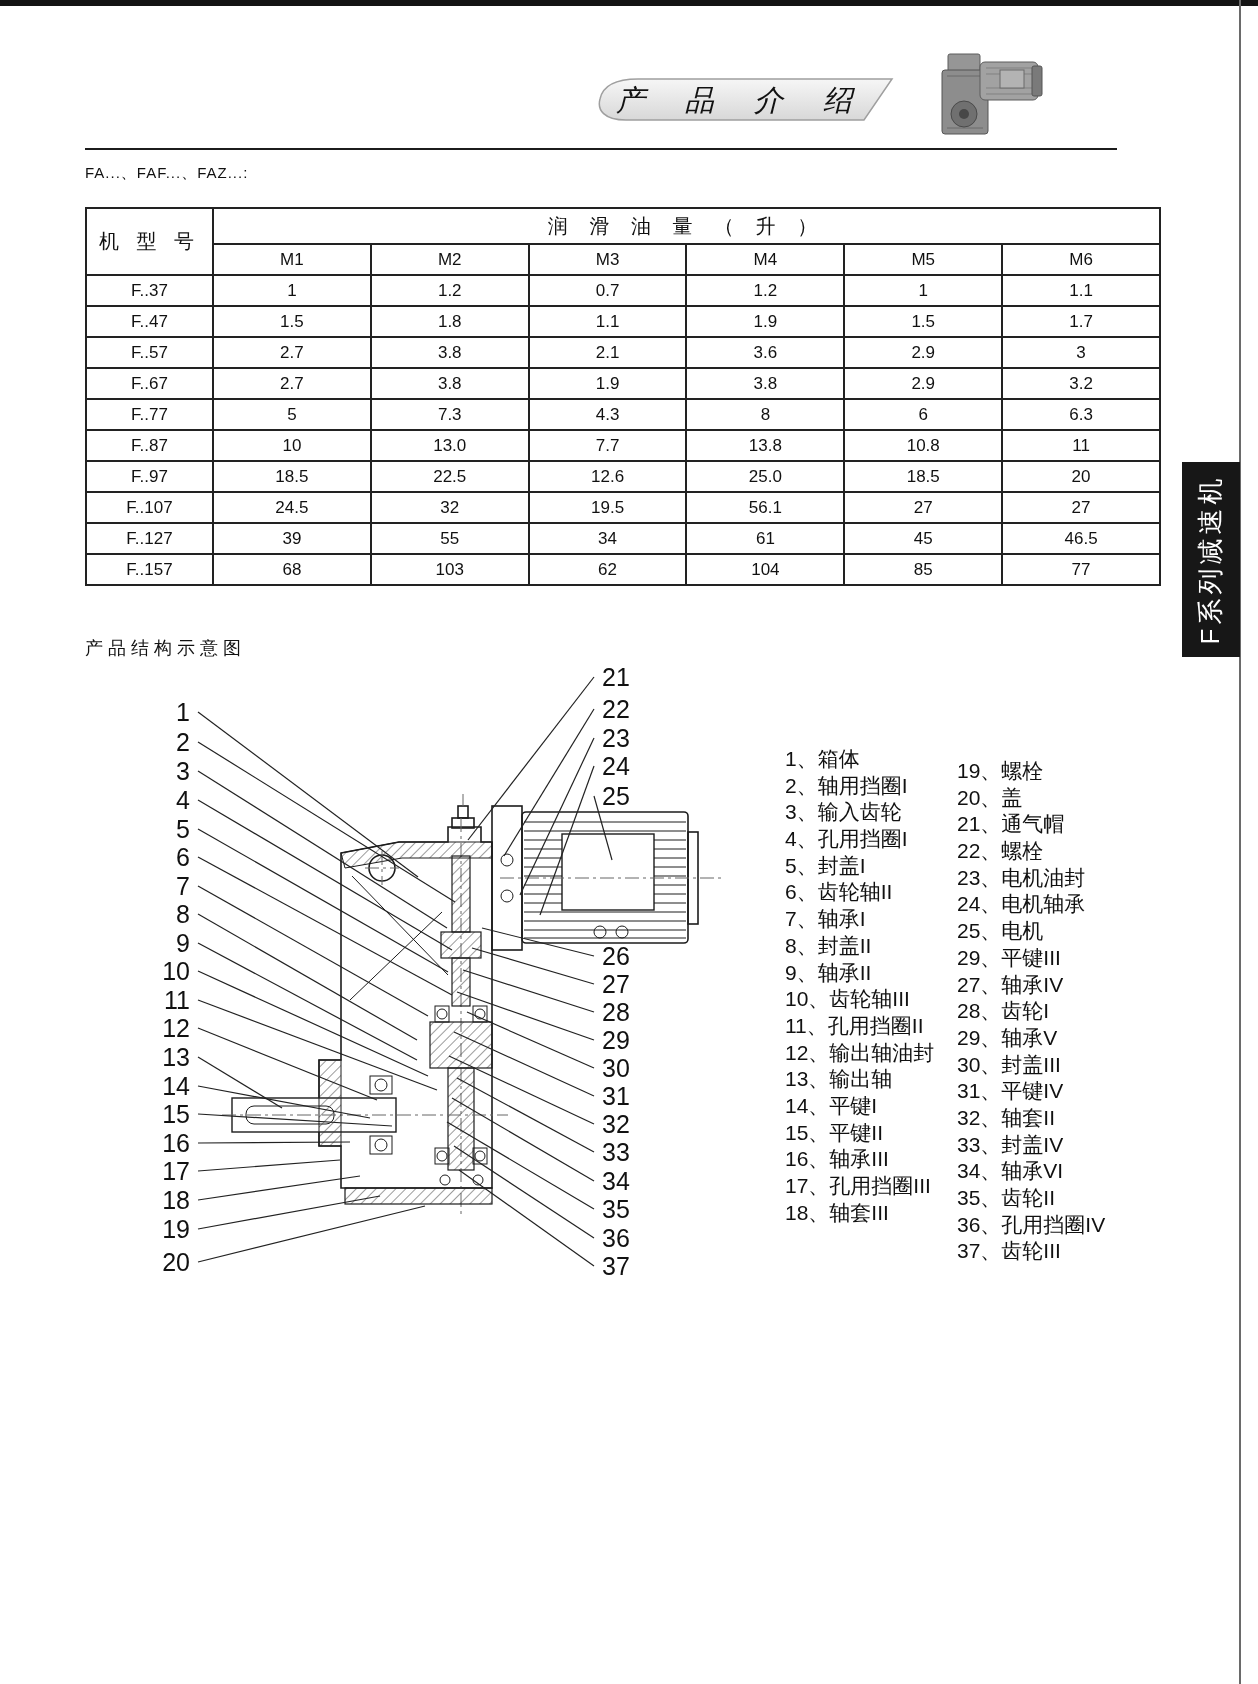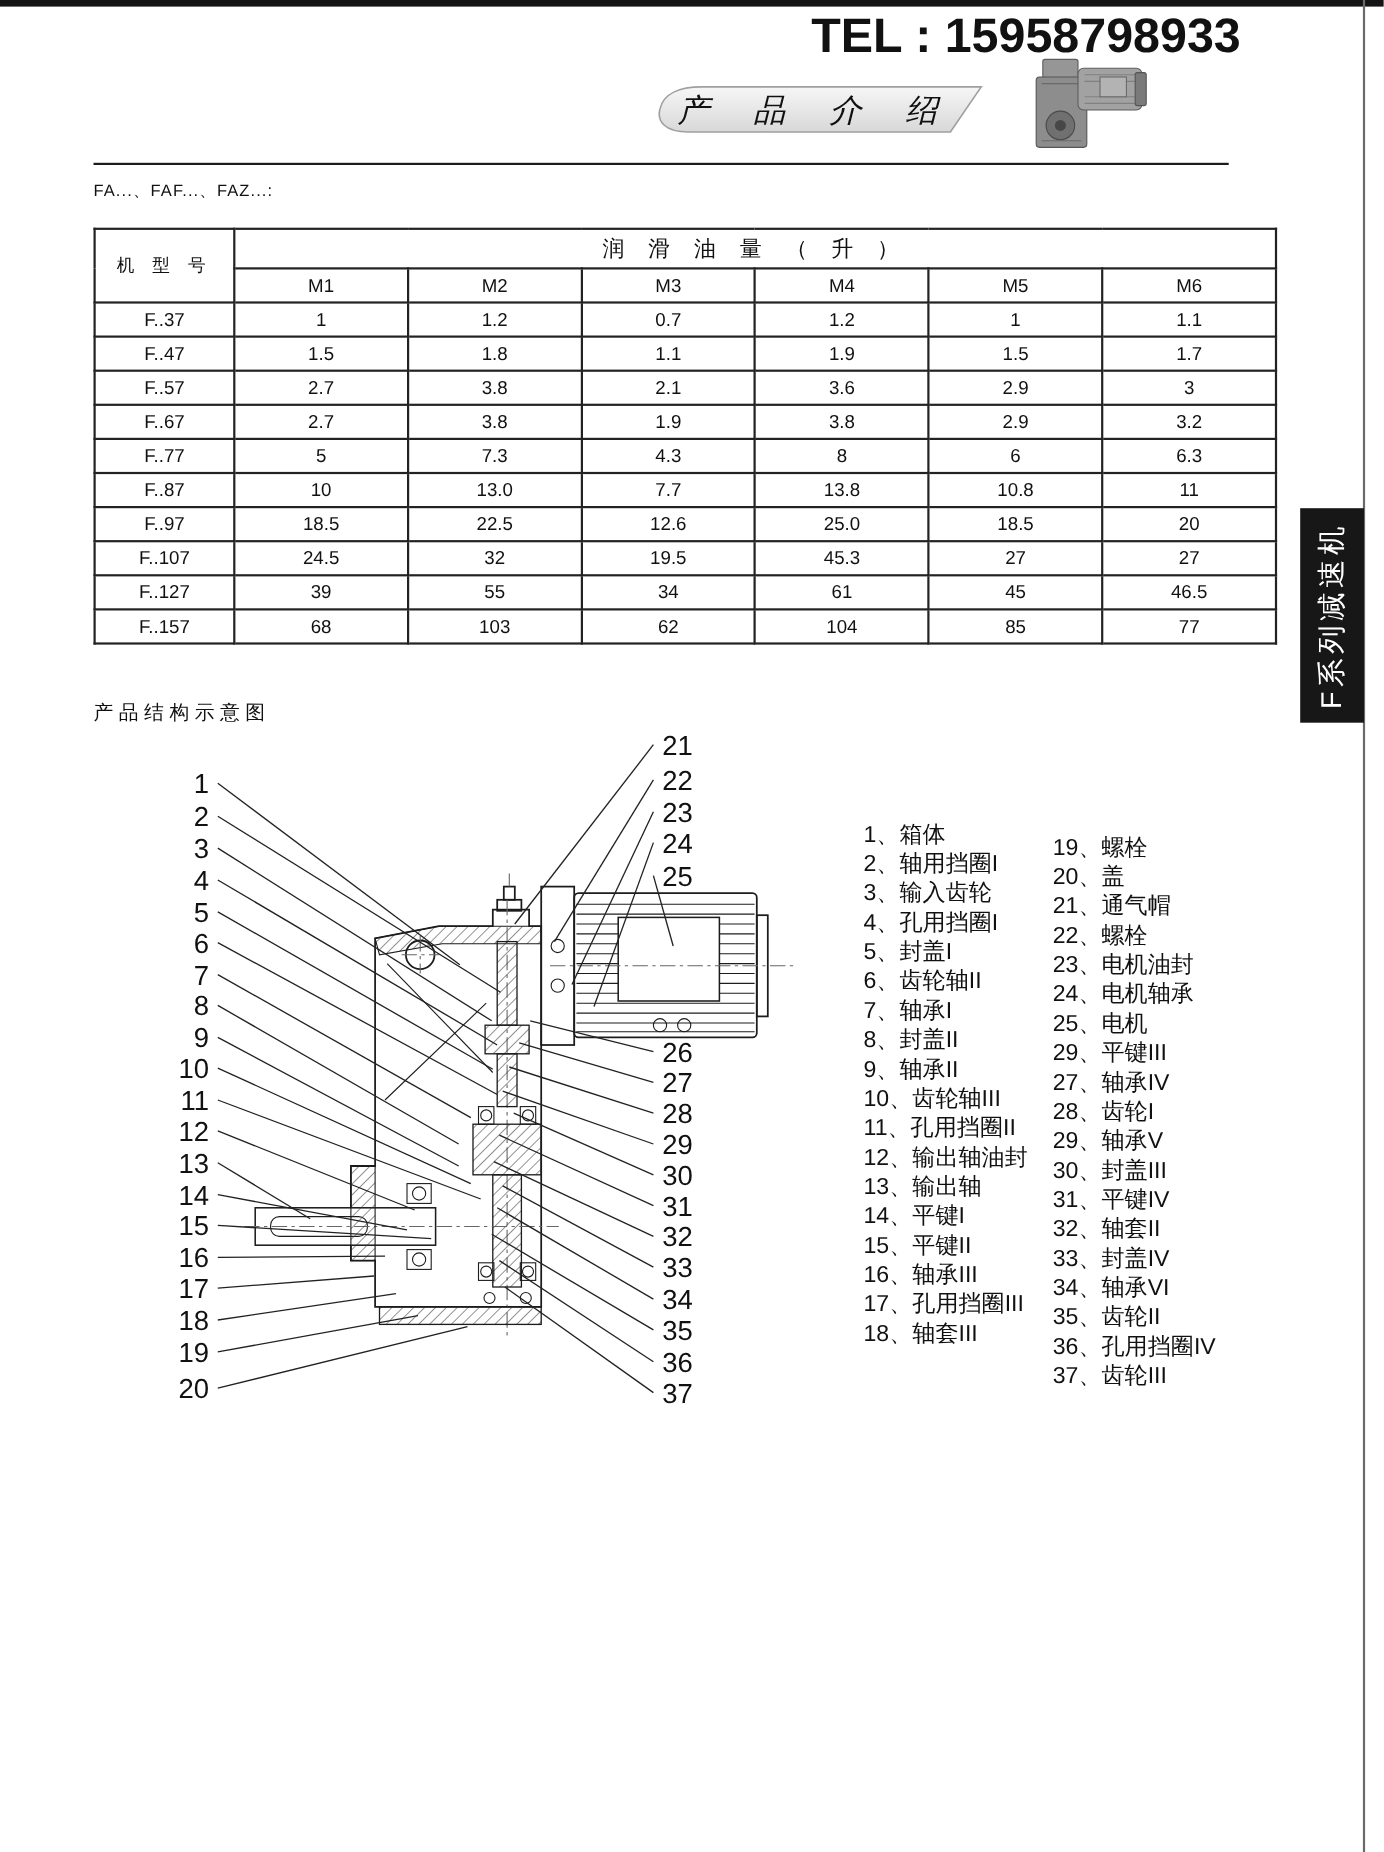--- a/index.html
+++ b/index.html
@@ -10,21 +10,21 @@
   .right-border{position:absolute;top:0;left:1239px;width:2px;height:1684px;background:#6a6a6a}
   .tel{position:absolute;top:8px;right:130px;font-size:44px;font-weight:700;letter-spacing:0px;white-space:nowrap}
   .banner-svg{position:absolute;left:590px;top:72px;width:310px;height:55px}
   .banner-text{font-size:29px;letter-spacing:16px;font-style:italic;fill:#111}
   .photo{position:absolute;left:928px;top:44px;width:128px;height:102px}
   .header-rule{position:absolute;left:85px;top:148px;width:1032px;height:2px;background:#1c1c1c}
   .series-label{position:absolute;left:85px;top:164px;font-size:15px;letter-spacing:1px}
   .oil-table{position:absolute;left:85px;top:207px;width:1076px;border-collapse:collapse;table-layout:fixed;text-align:center;font-size:17px}
   .oil-table th,.oil-table td{border:2px solid #222;font-weight:normal;height:31px;padding:0}
   .oil-table .group-h{height:36px;letter-spacing:8px;font-size:20px}
-  .oil-table .model-h{letter-spacing:6px;font-size:16px}
+  .oil-table .model-h{letter-spacing:6px;font-size:20px}
   .oil-table col.c-model{width:127px}
   .diagram-title{position:absolute;left:85px;top:636px;font-size:18px;letter-spacing:5px}
   #diagram-svg{position:absolute;left:0;top:640px;width:1258px;height:680px}
   .outline{fill:none;stroke:#1c1c1c;stroke-width:1.6}
   .thin{fill:none;stroke:#1c1c1c;stroke-width:1}
   .hatched{fill:url(#hatch);stroke:#1c1c1c;stroke-width:1.2}
   .whitebox{fill:#fff;stroke:#1c1c1c;stroke-width:1.4}
   .cl{fill:none;stroke:#666;stroke-width:1;stroke-dasharray:14 4 3 4}
   .leader{stroke:#222;stroke-width:1.2;fill:none}
   .callout-num{font-size:25px;fill:#111;font-family:"Liberation Sans",sans-serif}
@@ -37,21 +37,20 @@
   .page-number{position:absolute;left:1098px;top:1706px;font-size:21px}
 </style>
 </head>
 <body>
 
 <div class="page">
 
   <div class="top-bar"></div>
   <div class="right-border"></div>
 
-  <div class="tel">TEL : 15958798933</div>
 
   <svg class="banner-svg" viewBox="0 0 310 55">
     <defs>
       <linearGradient id="bg" x1="0" y1="0" x2="0" y2="1">
         <stop offset="0" stop-color="#f6f6f6"></stop>
           <stop offset="1" stop-color="#d8d8d8"></stop>
       </linearGradient>
     </defs>
     <path d="M36,48 C14,48 7,38 10,27 C13,13 28,7 48,7 L302,7 L274,48 Z" fill="url(#bg)" stroke="#9f9f9f" stroke-width="1.5"></path>
     <text class="banner-text" x="152" y="38" text-anchor="middle">产 品 介 绍</text>
@@ -165,21 +164,21 @@
           <td>12.6</td>
           <td>25.0</td>
           <td>18.5</td>
           <td>20</td>
         </tr>
         <tr>
           <td>F..107</td>
           <td>24.5</td>
           <td>32</td>
           <td>19.5</td>
-          <td>45.3</td>
+          <td>56.1</td>
           <td>27</td>
           <td>27</td>
         </tr>
         <tr>
           <td>F..127</td>
           <td>39</td>
           <td>55</td>
           <td>34</td>
           <td>61</td>
           <td>45</td>

